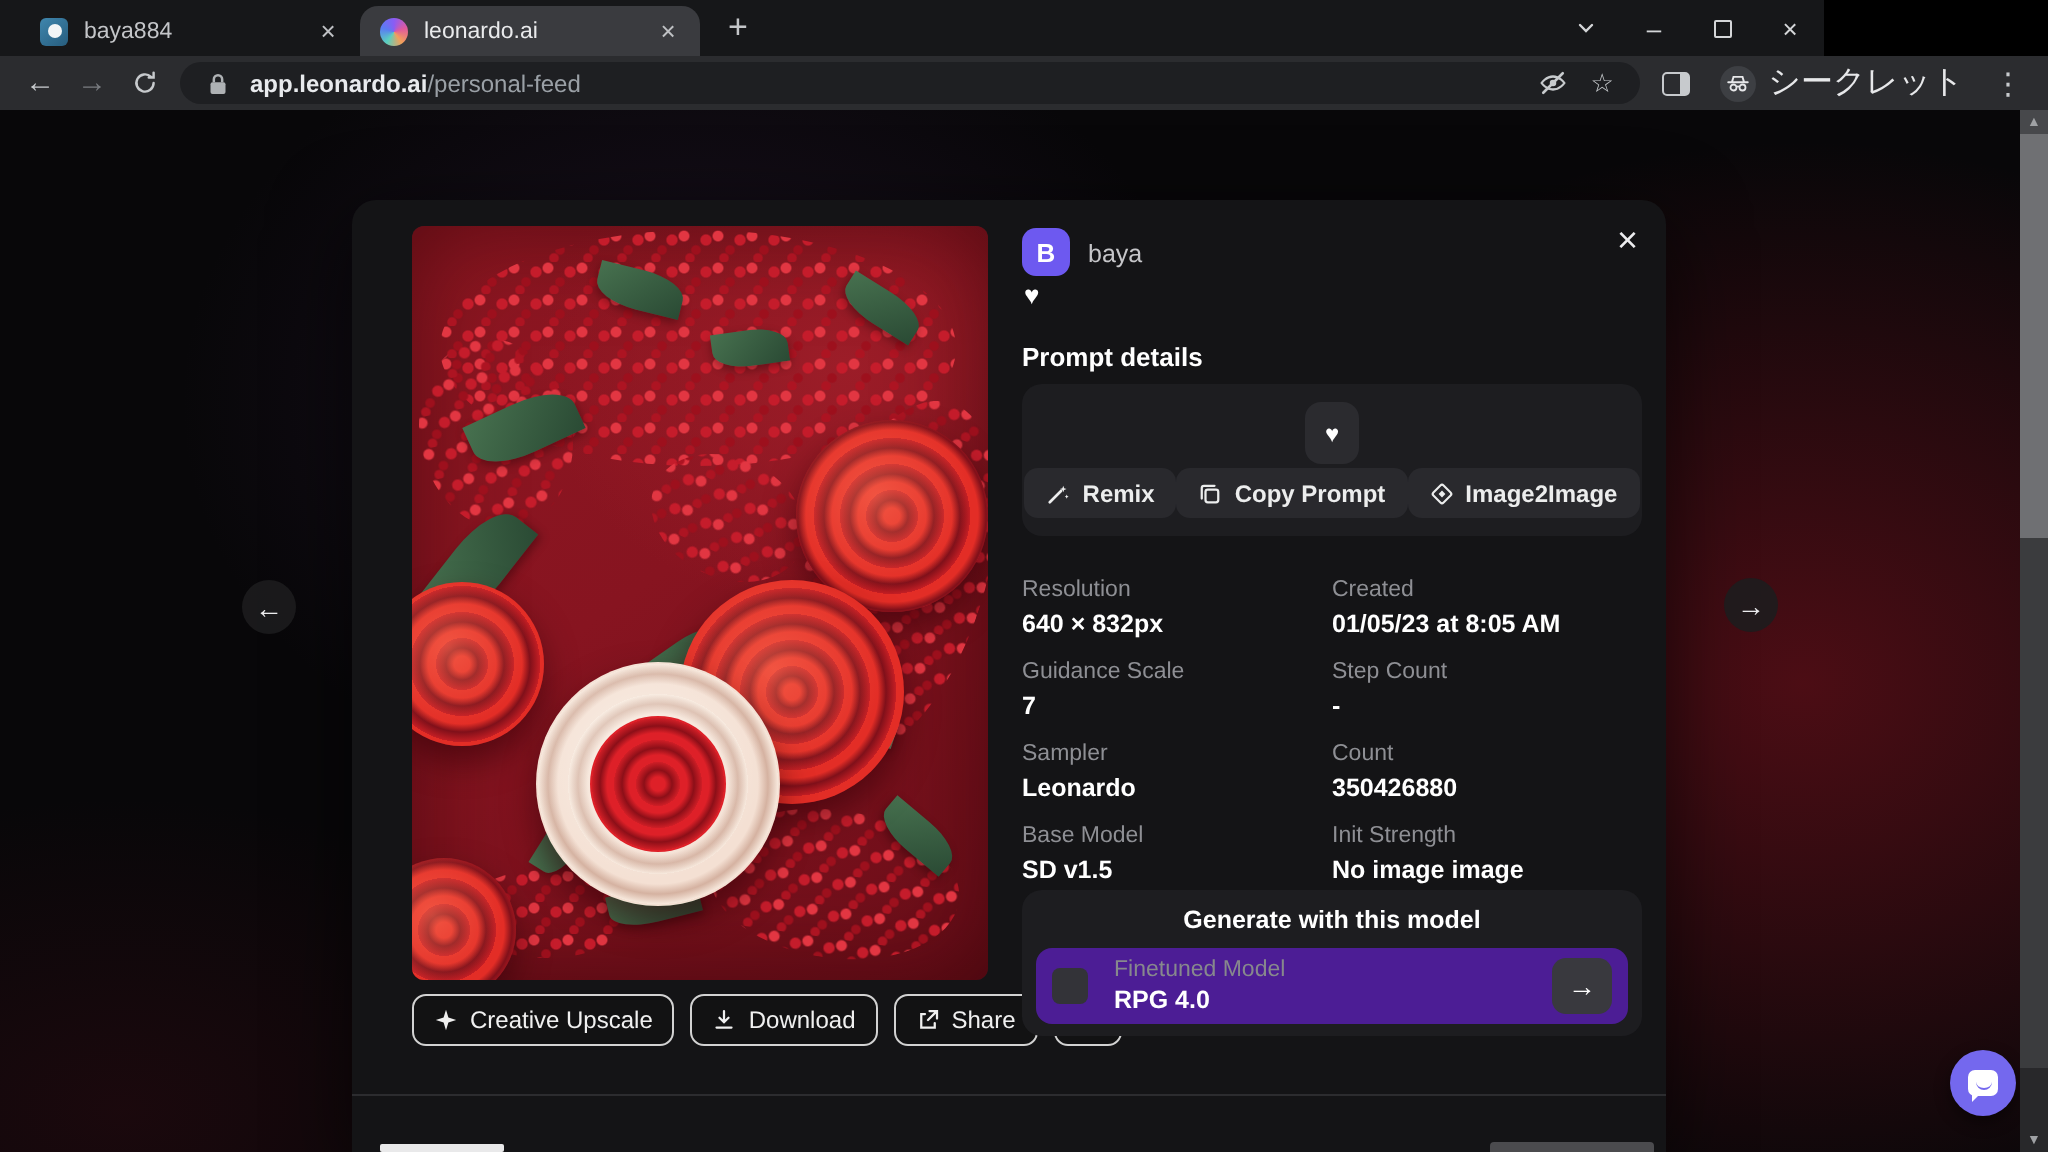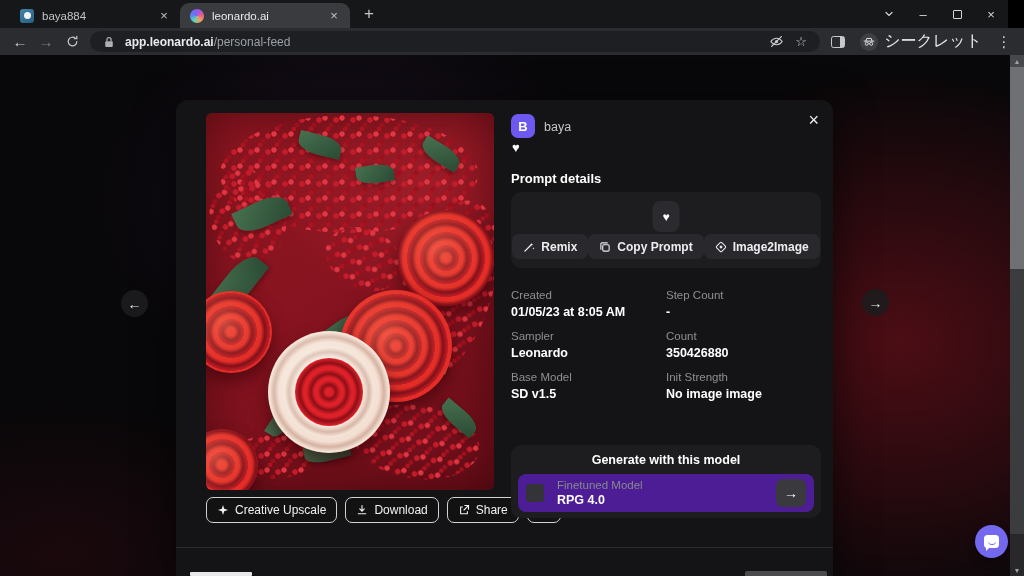--- a/index.html
+++ b/index.html
@@ -1,20 +1,20 @@
 <!DOCTYPE html>
 <html><head>
 <meta charset="utf-8">
 <style>
   * { box-sizing: border-box; margin: 0; padding: 0; }
   html,body { width:1024px; height:576px; overflow:hidden; background:#000; }
   body { font-family:"Liberation Sans","DejaVu Sans",sans-serif; position:relative; }
 
   
-  .tabstrip { position:absolute; top:0; left:0; width:1008px; height:28px; background:#161719; display:flex; align-items:flex-end; }
+  .tabstrip { position:absolute; top:0; left:0; width:912px; height:28px; background:#161719; display:flex; align-items:flex-end; }
   .tab { height:25px; width:170px; display:flex; align-items:center; gap:8px; padding:0 8px 0 10px; font-size:11.5px; color:#c3c5c8; border-radius:9px 9px 0 0; position:relative; }
   .tab.active { background:#3a3b3f; color:#e9eaec; }
   .tab .title { flex:1; white-space:nowrap; overflow:hidden; }
   .tab .tab-close { color:#bfc1c4; font-size:13px; width:16px; height:16px; display:flex; align-items:center; justify-content:center; border-radius:50%; }
   .fav1 { width:14px; height:14px; border-radius:3px; background:linear-gradient(140deg,#3f86ad,#275d7e); position:relative; flex:0 0 auto; }
   .fav1::after { content:""; position:absolute; left:3.5px; top:3.5px; width:7px; height:7px; border-radius:50%; background:#f2f5f6; }
   .fav2 { width:14px; height:14px; border-radius:50%; background:conic-gradient(#8a5cf5,#e05a9d,#f2a05a,#5ad0c0,#5a7df2,#8a5cf5); flex:0 0 auto; }
   .newtab { width:26px; height:26px; margin-left:6px; color:#c3c5c8; font-size:17px; display:flex; align-items:center; justify-content:center; border-radius:50%; margin-bottom:1px;}
   .winctl { position:absolute; right:0; top:0; height:28px; display:flex; align-items:center; }
   .winbtn { width:34px; height:28px; display:flex; align-items:center; justify-content:center; color:#d4d6d8; font-size:13px; }
@@ -288,22 +288,30 @@
                 <rect x="3.2" y="3.2" width="9.6" height="9.6" rx="1.5" stroke="#eceded" stroke-width="1.4" fill="none" transform="rotate(45 8 8)"></rect>
                 <rect x="6.4" y="6.4" width="3.2" height="3.2" fill="#eceded" transform="rotate(45 8 8)"></rect>
               </svg>
             <span>Image2Image</span>
           </div>
         </div>
       </div>
 
       <div class="meta-grid">
         <div>
+          <div class="meta-label">Resolution</div>
+          <div class="meta-value">640 × 832px</div>
+        </div>
+        <div>
           <div class="meta-label">Created</div>
           <div class="meta-value">01/05/23 at 8:05 AM</div>
+        </div>
+        <div>
+          <div class="meta-label">Guidance Scale</div>
+          <div class="meta-value">7</div>
         </div>
         <div>
           <div class="meta-label">Step Count</div>
           <div class="meta-value">-</div>
         </div>
         <div>
           <div class="meta-label">Sampler</div>
           <div class="meta-value">Leonardo</div>
         </div>
         <div>

